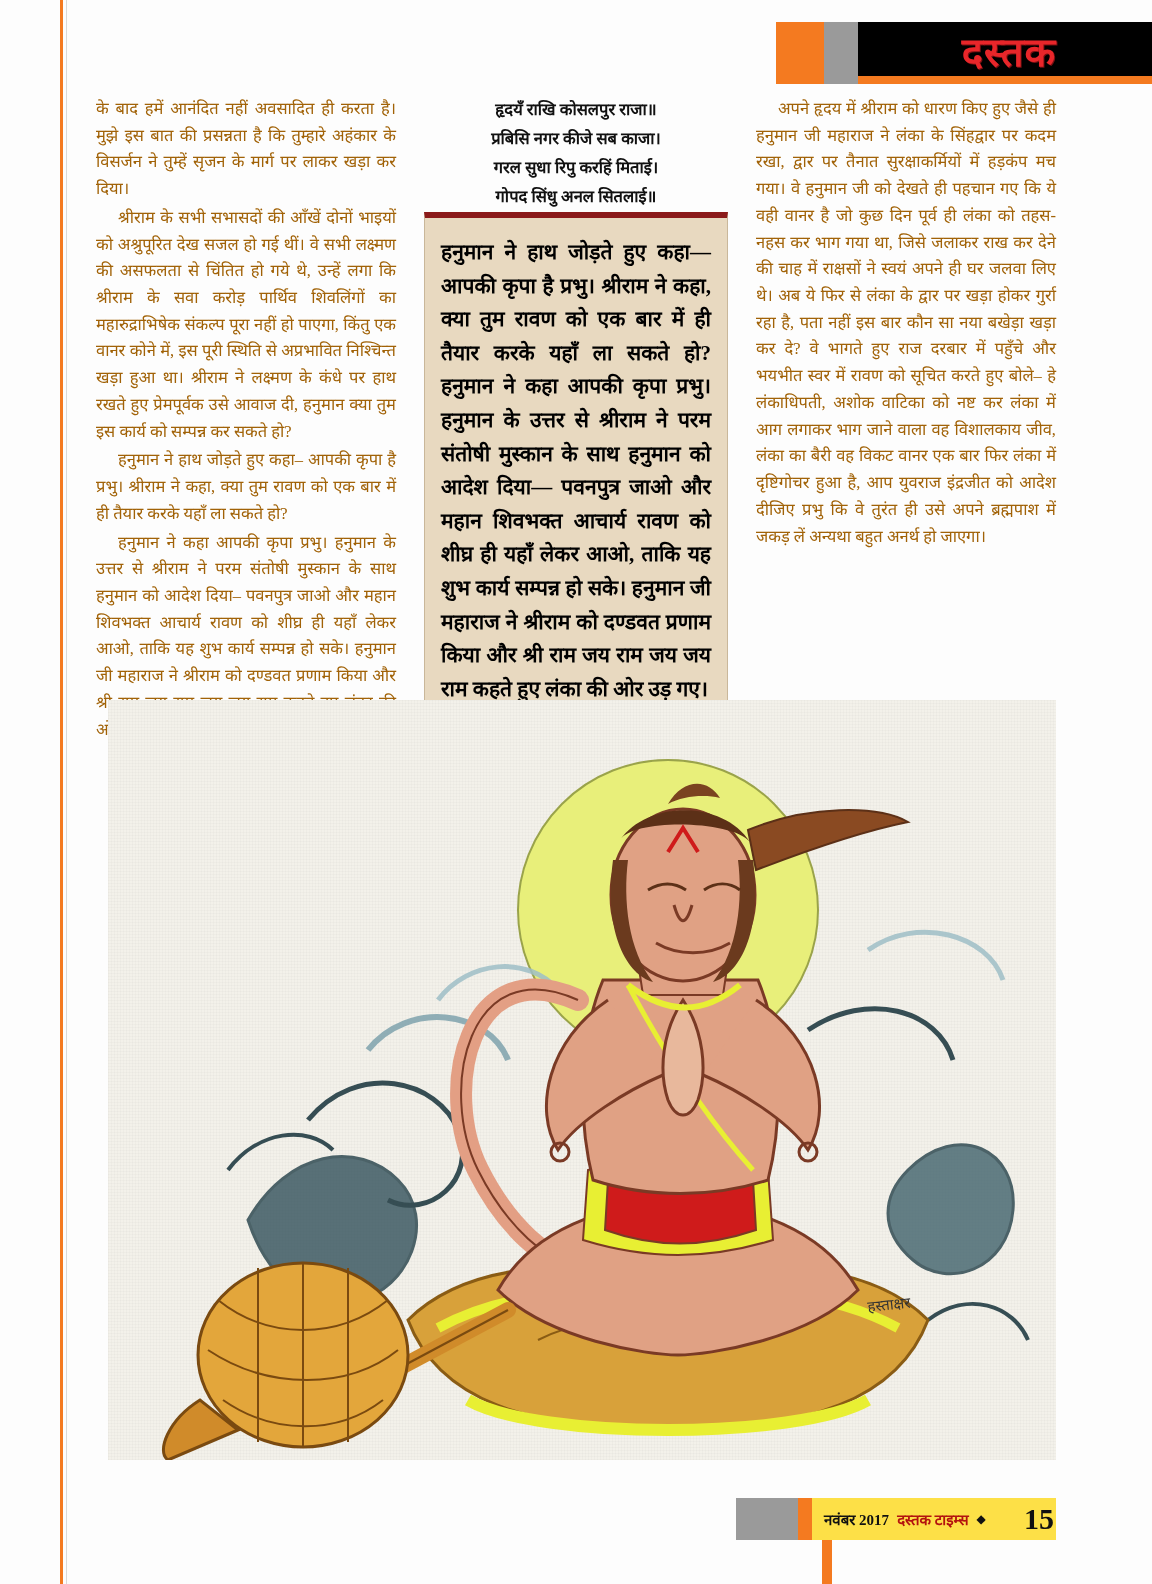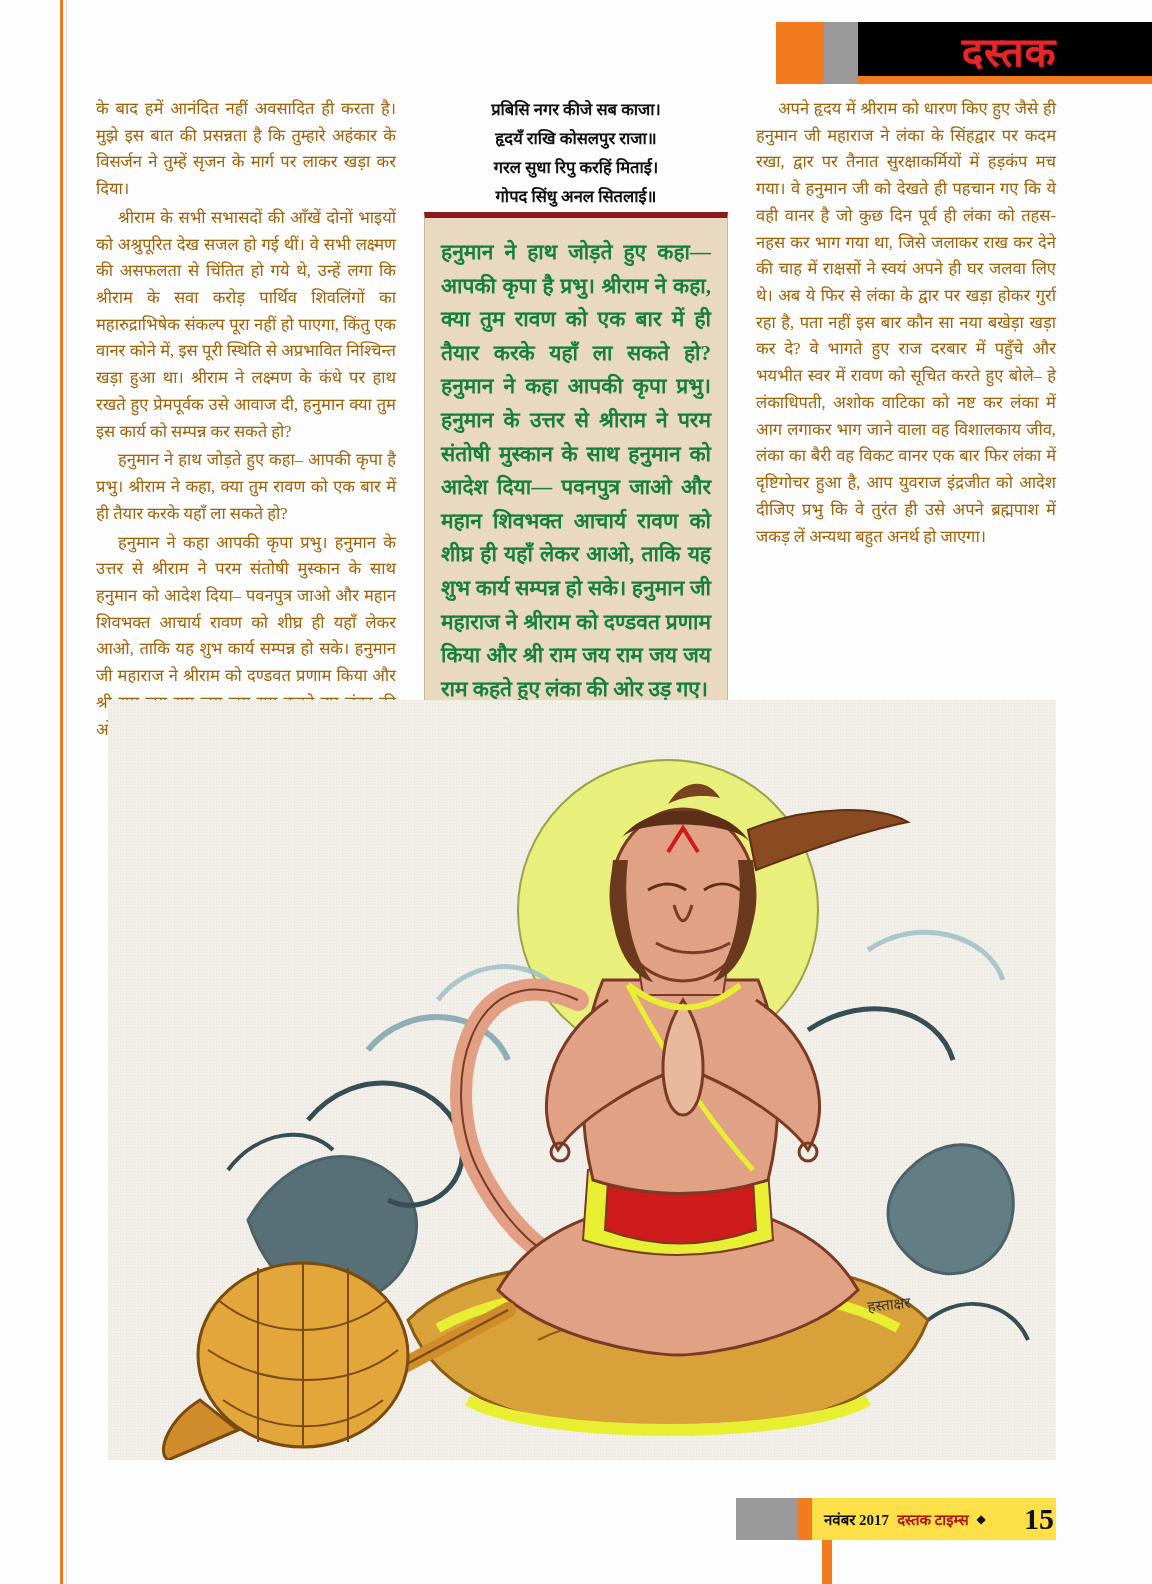--- a/index.html
+++ b/index.html
@@ -134,21 +134,21 @@
     border-right: 1px solid #c9b79a;
     border-bottom: 1px solid #c9b79a;
     box-sizing: border-box;
     padding: 18px 16px 16px 16px;
   }
   .pullbox p {
     margin: 0;
     font-size: 21px;
     line-height: 1.6;
     font-weight: bold;
-    color: #15803d;
+    color: #000000;
     text-align: justify;
   }
 
   
   .art {
     position: absolute;
     left: 108px;
     top: 700px;
     width: 948px;
     height: 760px;
@@ -242,22 +242,22 @@
   </div>
 
   <div class="col" id="col-left">
     <p class="noindent">के बाद हमें आनंदित नहीं अवसादित ही करता है। मुझे इस बात की प्रसन्नता है कि तुम्हारे अहंकार के विसर्जन ने तुम्हें सृजन के मार्ग पर लाकर खड़ा कर दिया।</p>
     <p>श्रीराम के सभी सभासदों की आँखें दोनों भाइयों को अश्रुपूरित देख सजल हो गई थीं। वे सभी लक्ष्मण की असफलता से चिंतित हो गये थे, उन्हें लगा कि श्रीराम के सवा करोड़ पार्थिव शिवलिंगों का महारुद्राभिषेक संकल्प पूरा नहीं हो पाएगा, किंतु एक वानर कोने में, इस पूरी स्थिति से अप्रभावित निश्चिन्त खड़ा हुआ था। श्रीराम ने लक्ष्मण के कंधे पर हाथ रखते हुए प्रेमपूर्वक उसे आवाज दी, हनुमान क्या तुम इस कार्य को सम्पन्न कर सकते हो?</p>
     <p>हनुमान ने हाथ जोड़ते हुए कहा– आपकी कृपा है प्रभु। श्रीराम ने कहा, क्या तुम रावण को एक बार में ही तैयार करके यहाँ ला सकते हो?</p>
     <p>हनुमान ने कहा आपकी कृपा प्रभु। हनुमान के उत्तर से श्रीराम ने परम संतोषी मुस्कान के साथ हनुमान को आदेश दिया– पवनपुत्र जाओ और महान शिवभक्त आचार्य रावण को शीघ्र ही यहाँ लेकर आओ, ताकि यह शुभ कार्य सम्पन्न हो सके। हनुमान जी महाराज ने श्रीराम को दण्डवत प्रणाम किया और श्री राम जय राम जय जय राम कहते हुए लंका की ओर उड़ गए।</p>
   </div>
 
   <div class="verse">
+    <div>हृदयँ राखि कोसलपुर राजा॥</div>
     <div>प्रबिसि नगर कीजे सब काजा।</div>
-    <div>हृदयँ राखि कोसलपुर राजा॥</div>
     <div>गरल सुधा रिपु करहिं मिताई।</div>
     <div>गोपद सिंधु अनल सितलाई॥</div>
   </div>
 
   <div class="pullbox">
     <p>हनुमान ने हाथ जोड़ते हुए कहा— आपकी कृपा है प्रभु। श्रीराम ने कहा, क्या तुम रावण को एक बार में ही तैयार करके यहाँ ला सकते हो? हनुमान ने कहा आपकी कृपा प्रभु। हनुमान के उत्तर से श्रीराम ने परम संतोषी मुस्कान के साथ हनुमान को आदेश दिया— पवनपुत्र जाओ और महान शिवभक्त आचार्य रावण को शीघ्र ही यहाँ लेकर आओ, ताकि यह शुभ कार्य सम्पन्न हो सके। हनुमान जी महाराज ने श्रीराम को दण्डवत प्रणाम किया और श्री राम जय राम जय जय राम कहते हुए लंका की ओर उड़ गए।</p>
   </div>
 
   <div class="col" id="col-right">
     <p>अपने हृदय में श्रीराम को धारण किए हुए जैसे ही हनुमान जी महाराज ने लंका के सिंहद्वार पर कदम रखा, द्वार पर तैनात सुरक्षाकर्मियों में हड़कंप मच गया। वे हनुमान जी को देखते ही पहचान गए कि ये वही वानर है जो कुछ दिन पूर्व ही लंका को तहस-नहस कर भाग गया था, जिसे जलाकर राख कर देने की चाह में राक्षसों ने स्वयं अपने ही घर जलवा लिए थे। अब ये फिर से लंका के द्वार पर खड़ा होकर गुर्रा रहा है, पता नहीं इस बार कौन सा नया बखेड़ा खड़ा कर दे? वे भागते हुए राज दरबार में पहुँचे और भयभीत स्वर में रावण को सूचित करते हुए बोले– हे लंकाधिपती, अशोक वाटिका को नष्ट कर लंका में आग लगाकर भाग जाने वाला वह विशालकाय जीव, लंका का बैरी वह विकट वानर एक बार फिर लंका में दृष्टिगोचर हुआ है, आप युवराज इंद्रजीत को आदेश दीजिए प्रभु कि वे तुरंत ही उसे अपने ब्रह्मपाश में जकड़ लें अन्यथा बहुत अनर्थ हो जाएगा।</p>

